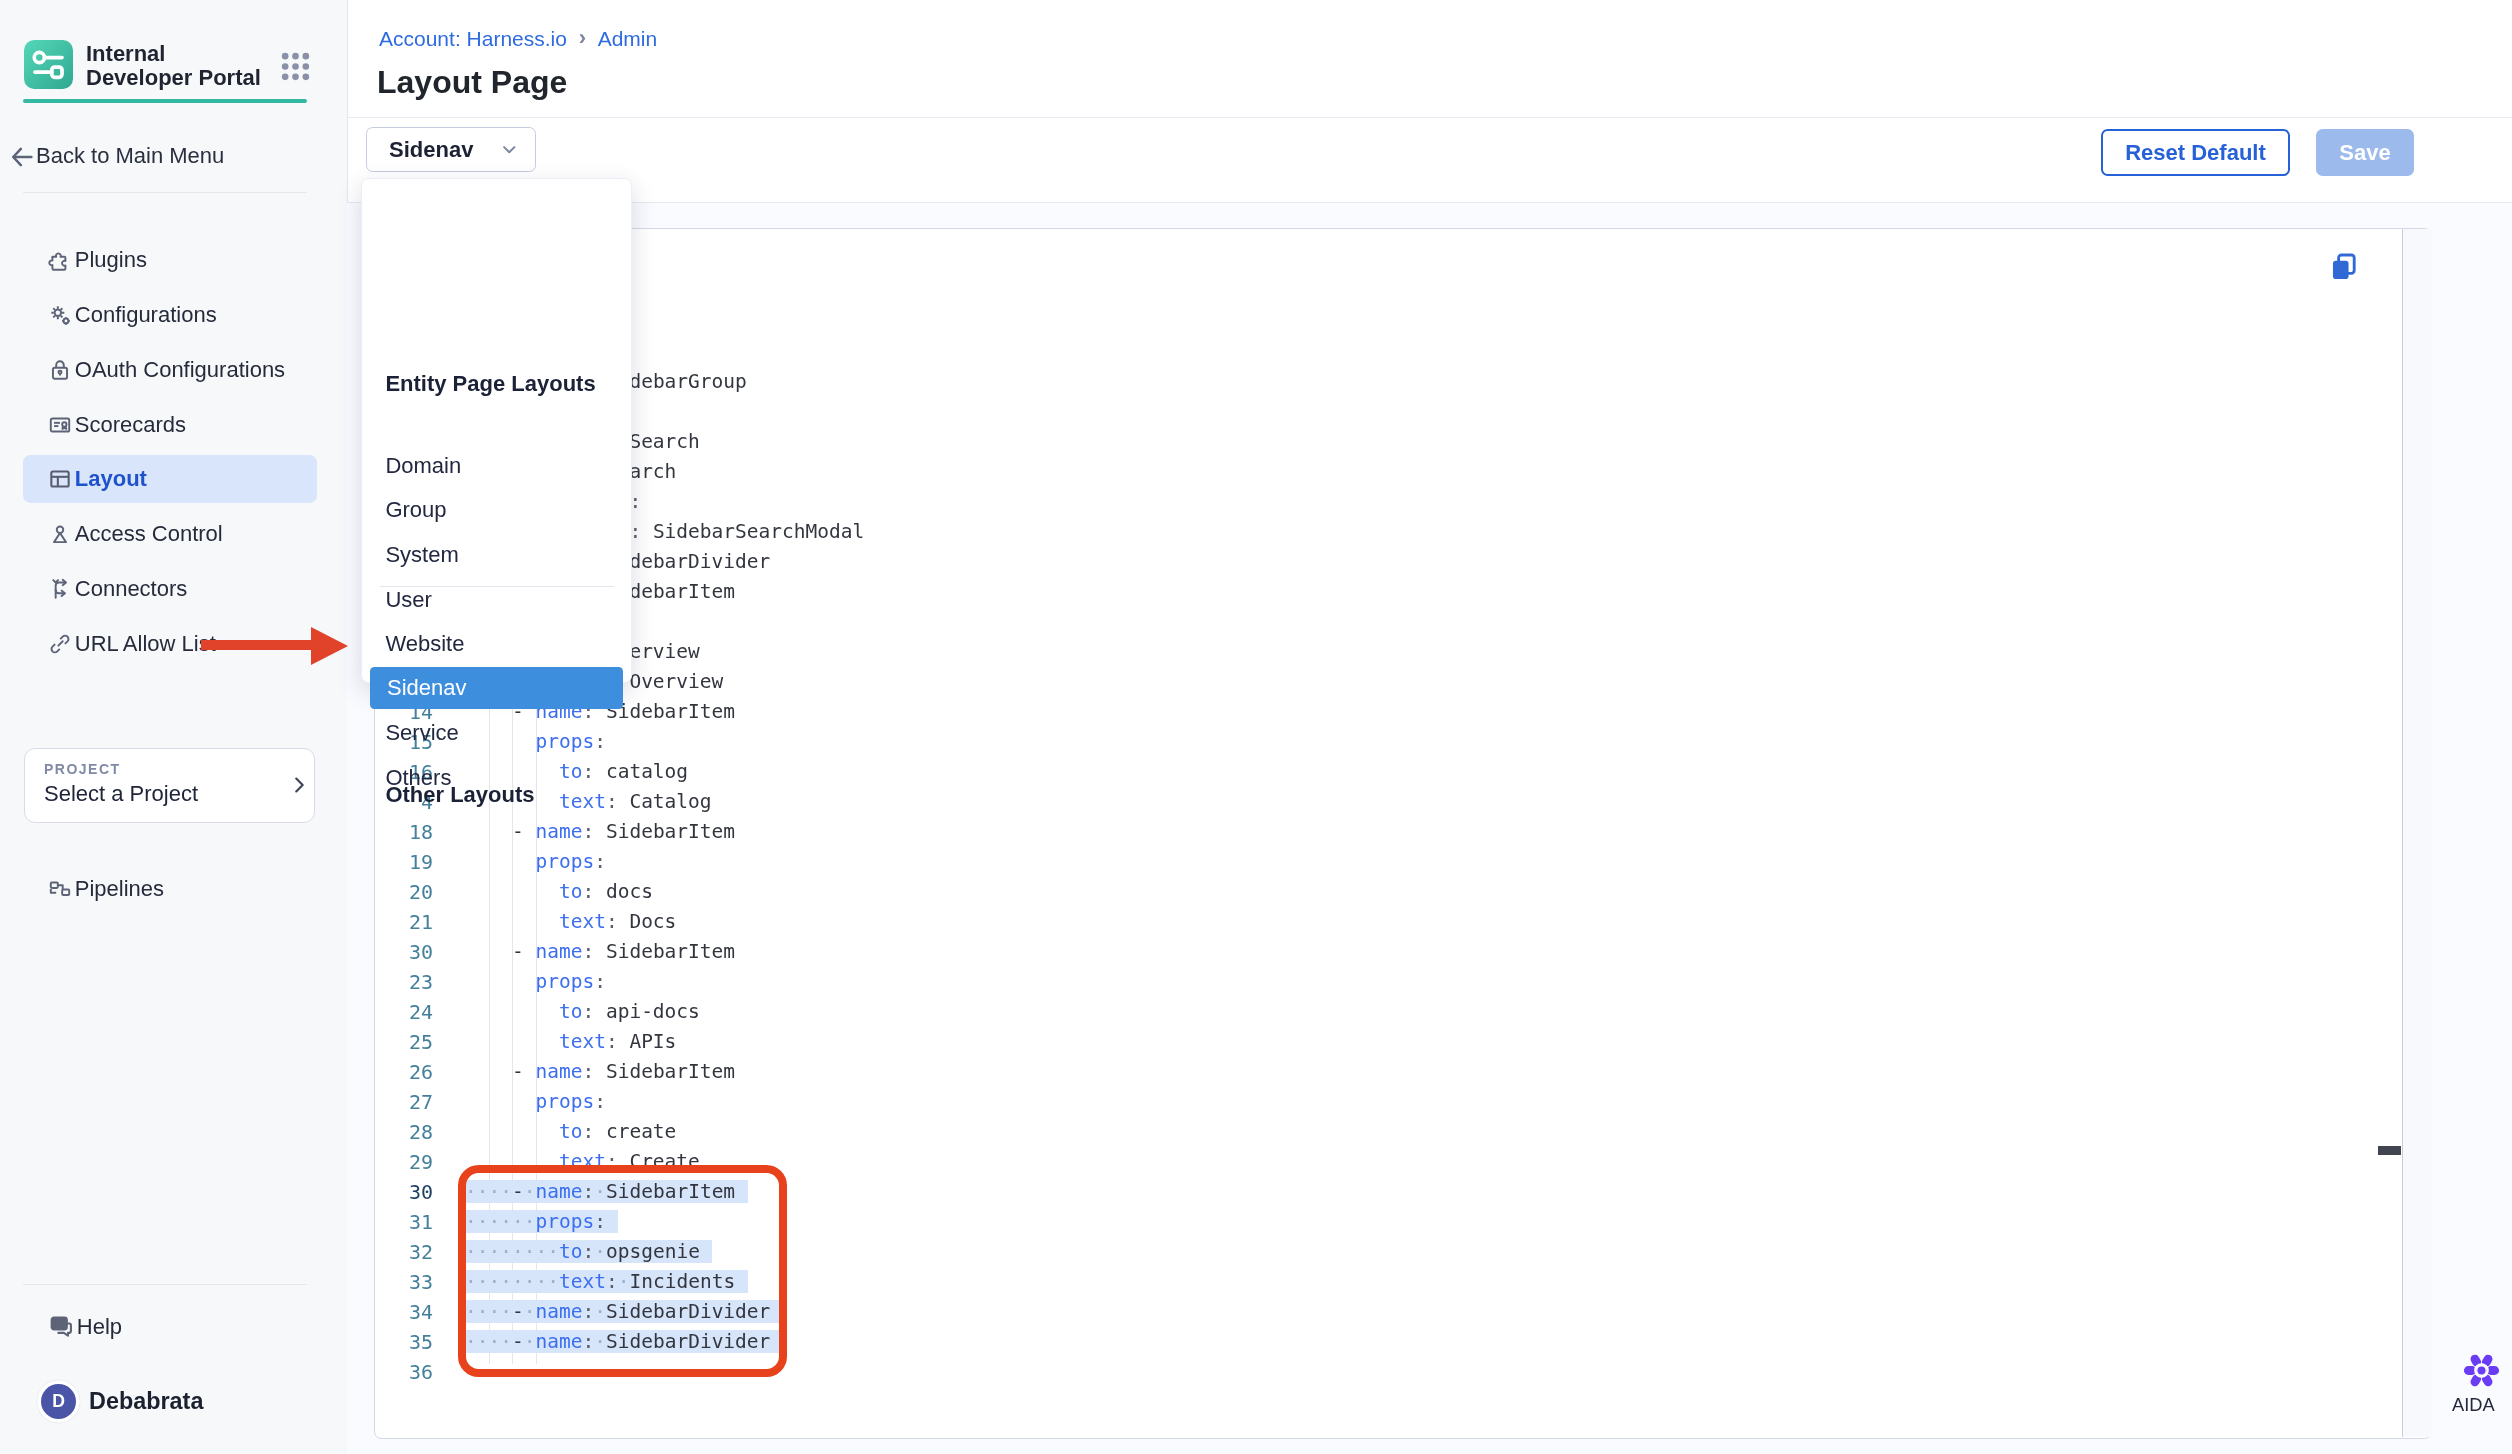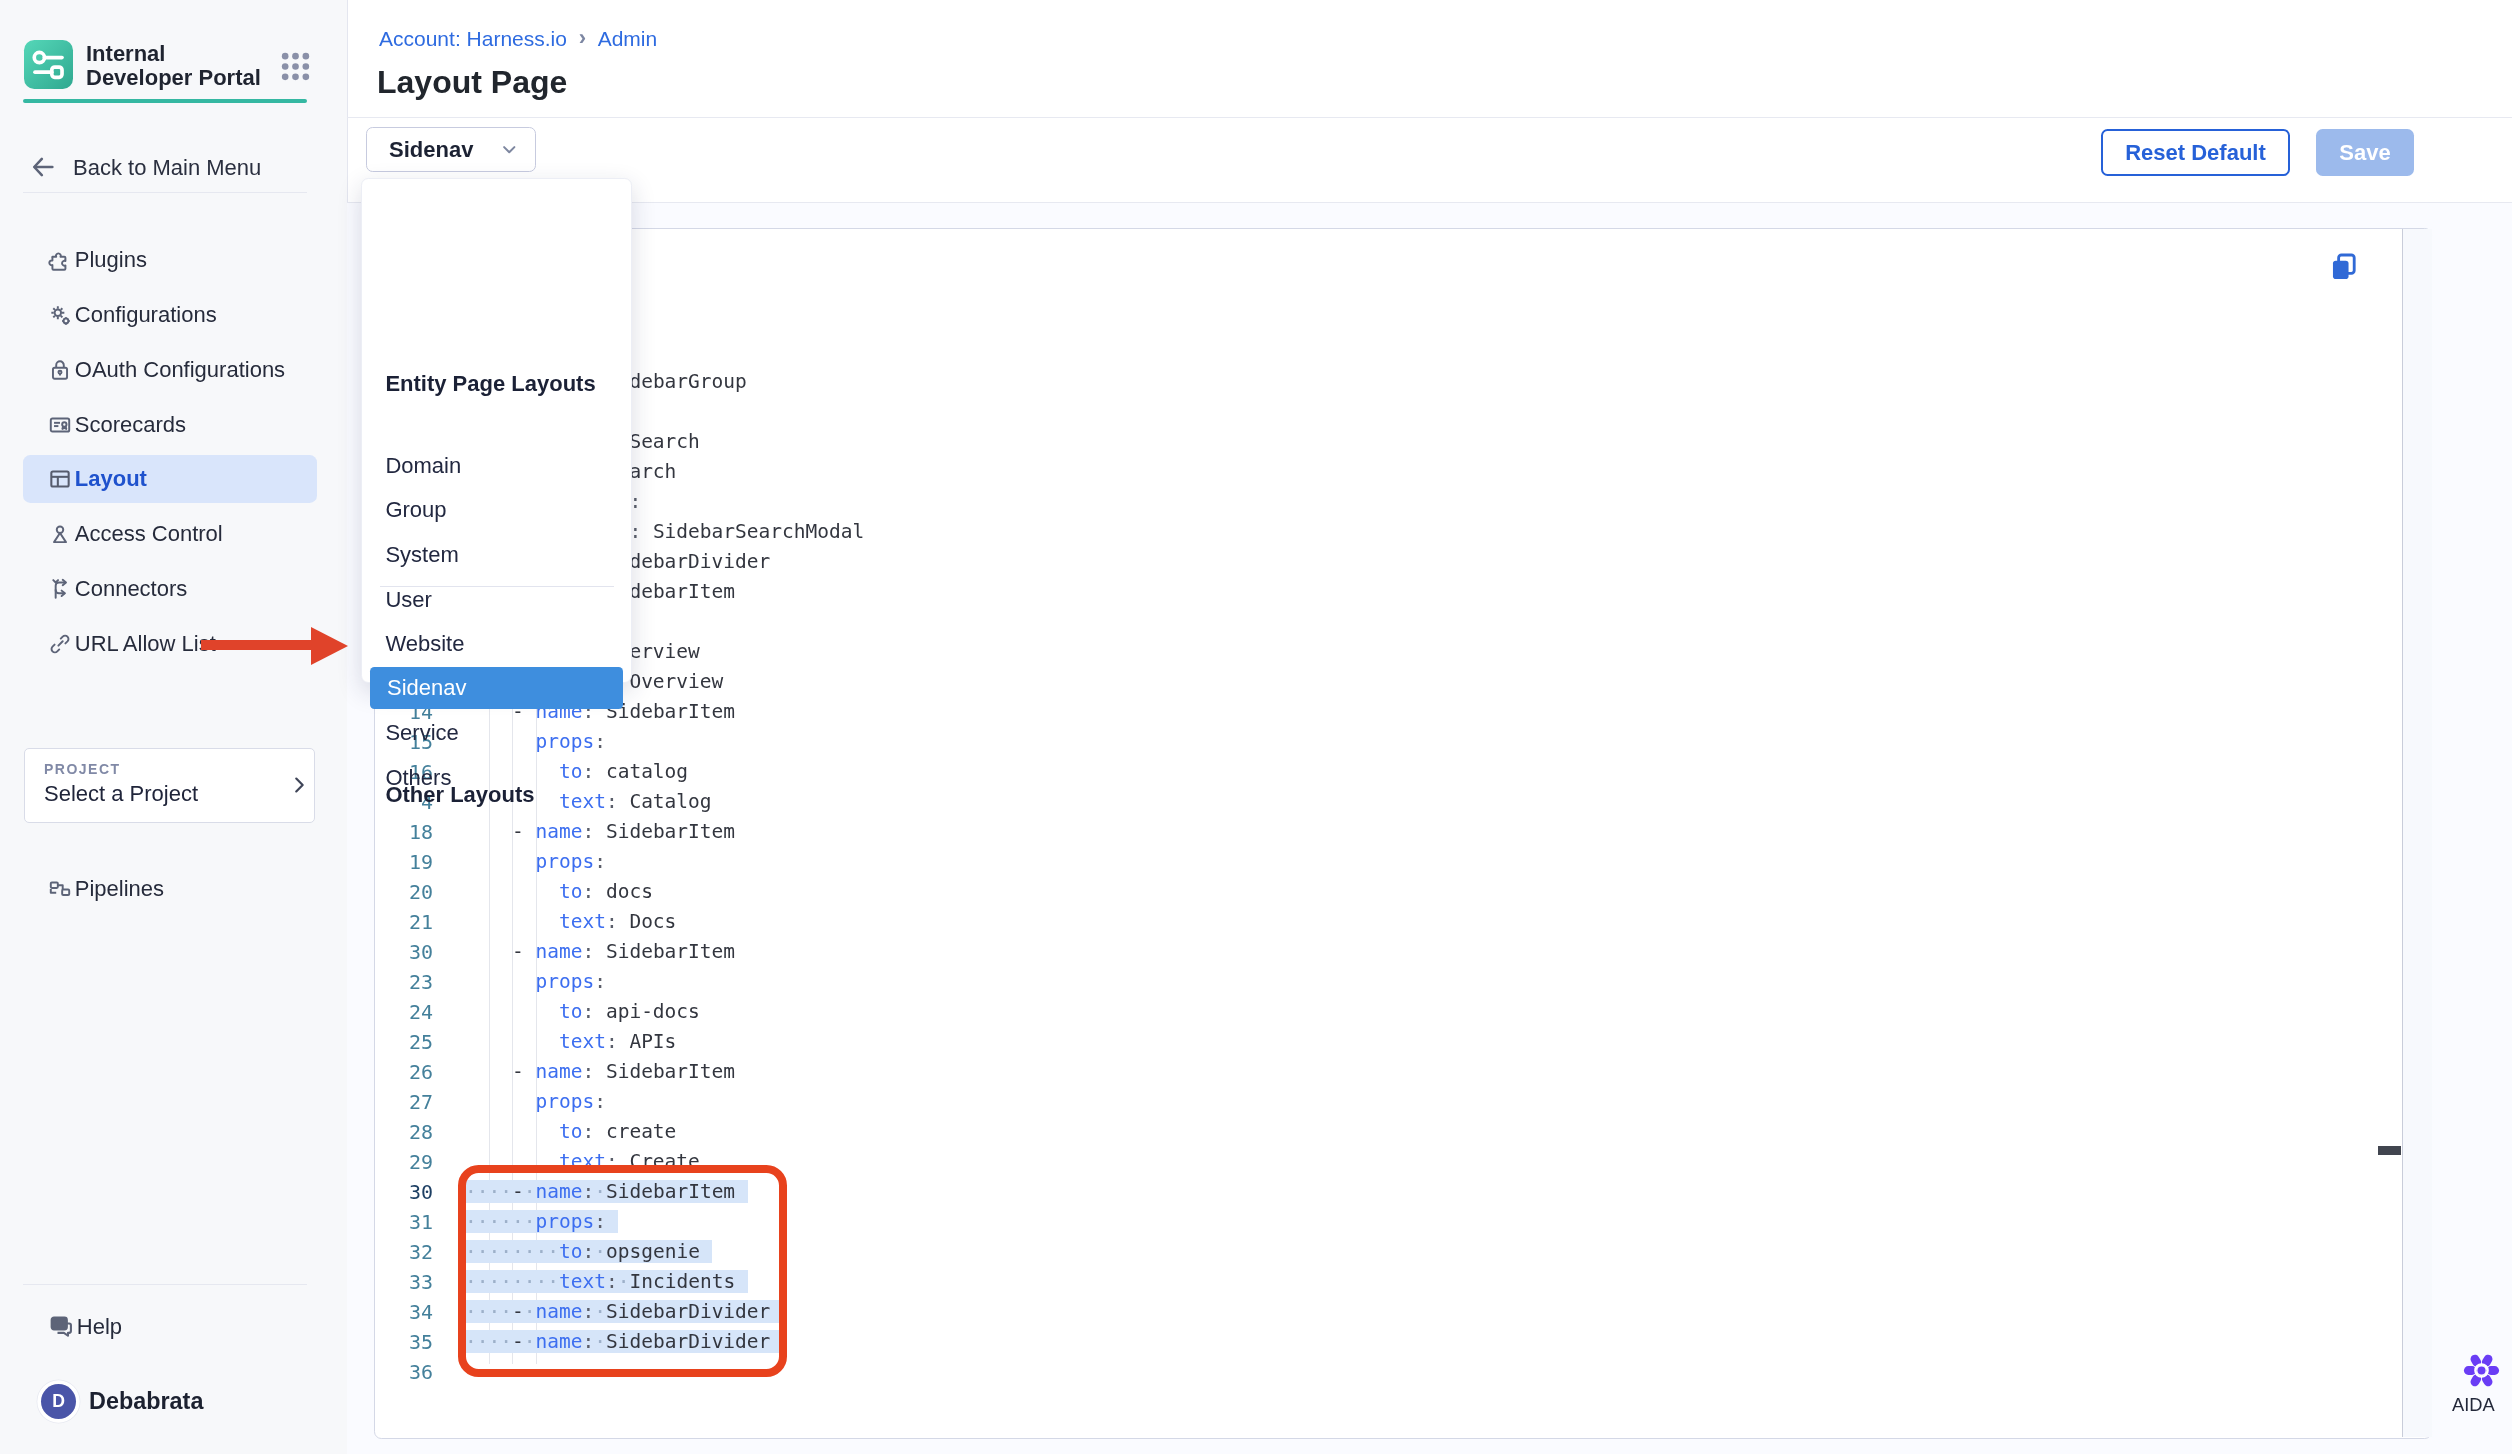--- a/index.html
+++ b/index.html
@@ -7,28 +7,28 @@
           font-family:"Liberation Sans",sans-serif;color:#242938;background:#ffffff;}
   .abs{position:absolute;}
 
   
   .sidebar{position:absolute;left:0;top:0;width:347px;height:1454px;background:#f7f8fa;border-right:0.7px solid #e4e6ef;}
   .logo-sq{position:absolute;left:24px;top:40px;width:49px;height:49px;border-radius:10.2px;
            background:linear-gradient(135deg,#55d7b8,#2fa890);}
   .brand-title{position:absolute;left:86px;top:42px;width:183px;font-size:22px;line-height:24px;font-weight:bold;color:#1f2430;}
   .grid-icon{position:absolute;left:280px;top:51px;cursor:pointer;}
   .teal-rule{position:absolute;left:23px;top:99px;width:284px;height:3.7px;background:#35b8a2;border-radius:2.2px;}
-  .back-row{position:absolute;left:29px;top:143px;width:285px;height:38px;display:flex;align-items:flex-end;gap:16px;cursor:pointer;}
+  .back-row{position:absolute;left:8px;top:143px;width:285px;height:38px;display:flex;align-items:flex-start;cursor:pointer;}
   .back-row .lbl{font-size:22px;color:#2a2f3f;}
   .side-div{position:absolute;left:23px;width:284px;height:0.7px;background:#e6e8f0;}
   .nav-item{position:absolute;left:23.4px;width:294px;height:51px;display:flex;align-items:center;gap:2px;padding-left:23.4px;box-sizing:border-box;border-radius:7.3px;cursor:pointer;}
   .nav-item .lbl{font-size:22px;color:#262b3b;white-space:nowrap;}
   .nav-item.active{background:#d9e5fb;}
   .nav-item.active .lbl{color:#1f52cd;font-weight:600;}
-  .proj-card{position:absolute;left:24px;top:748px;width:291px;height:75px;background:#ffffff;border:0.7px solid #d9dce8;border-radius:5px;box-sizing:border-box;cursor:pointer;}
+  .proj-card{position:absolute;left:24px;top:748px;width:291px;height:75px;background:#ffffff;border:0.7px solid #d9dce8;border-radius:11px;box-sizing:border-box;cursor:pointer;}
   .proj-label{position:absolute;left:19px;top:11.7px;font-size:14px;font-weight:bold;letter-spacing:1.5px;color:#8089a6;}
   .proj-value{position:absolute;left:19px;top:32px;font-size:22px;color:#20253a;}
   .user-row{position:absolute;left:41px;top:1384px;display:flex;align-items:center;gap:13px;cursor:pointer;}
   .avatar{width:35px;height:35px;border-radius:50%;background:#4a55a8;color:#fff;font-size:17.6px;font-weight:bold;
           display:flex;align-items:center;justify-content:center;box-shadow:0 0 0 3.7px #ffffff,0 0 0 4.4px #e7e9f1;}
   .user-name{font-size:23.4px;font-weight:bold;color:#1c2130;}
 
   
   .crumb{position:absolute;left:379px;top:26px;display:flex;align-items:center;gap:11.7px;font-size:21px;}
   .crumb a{color:#2e6be0;text-decoration:none;cursor:pointer;}

